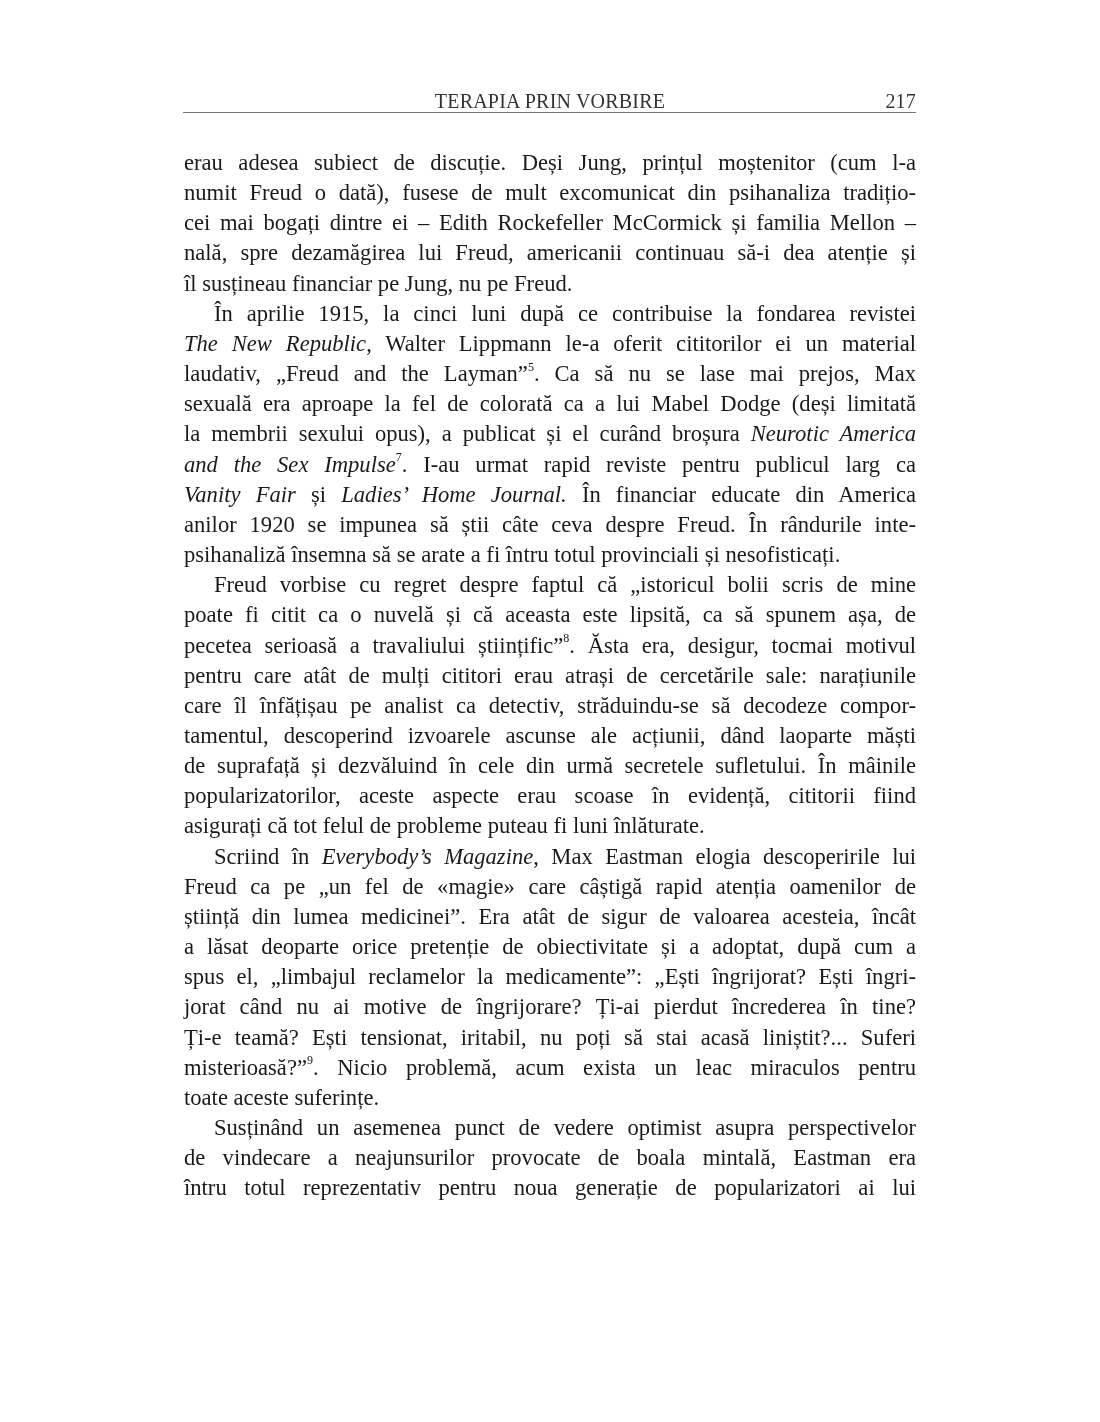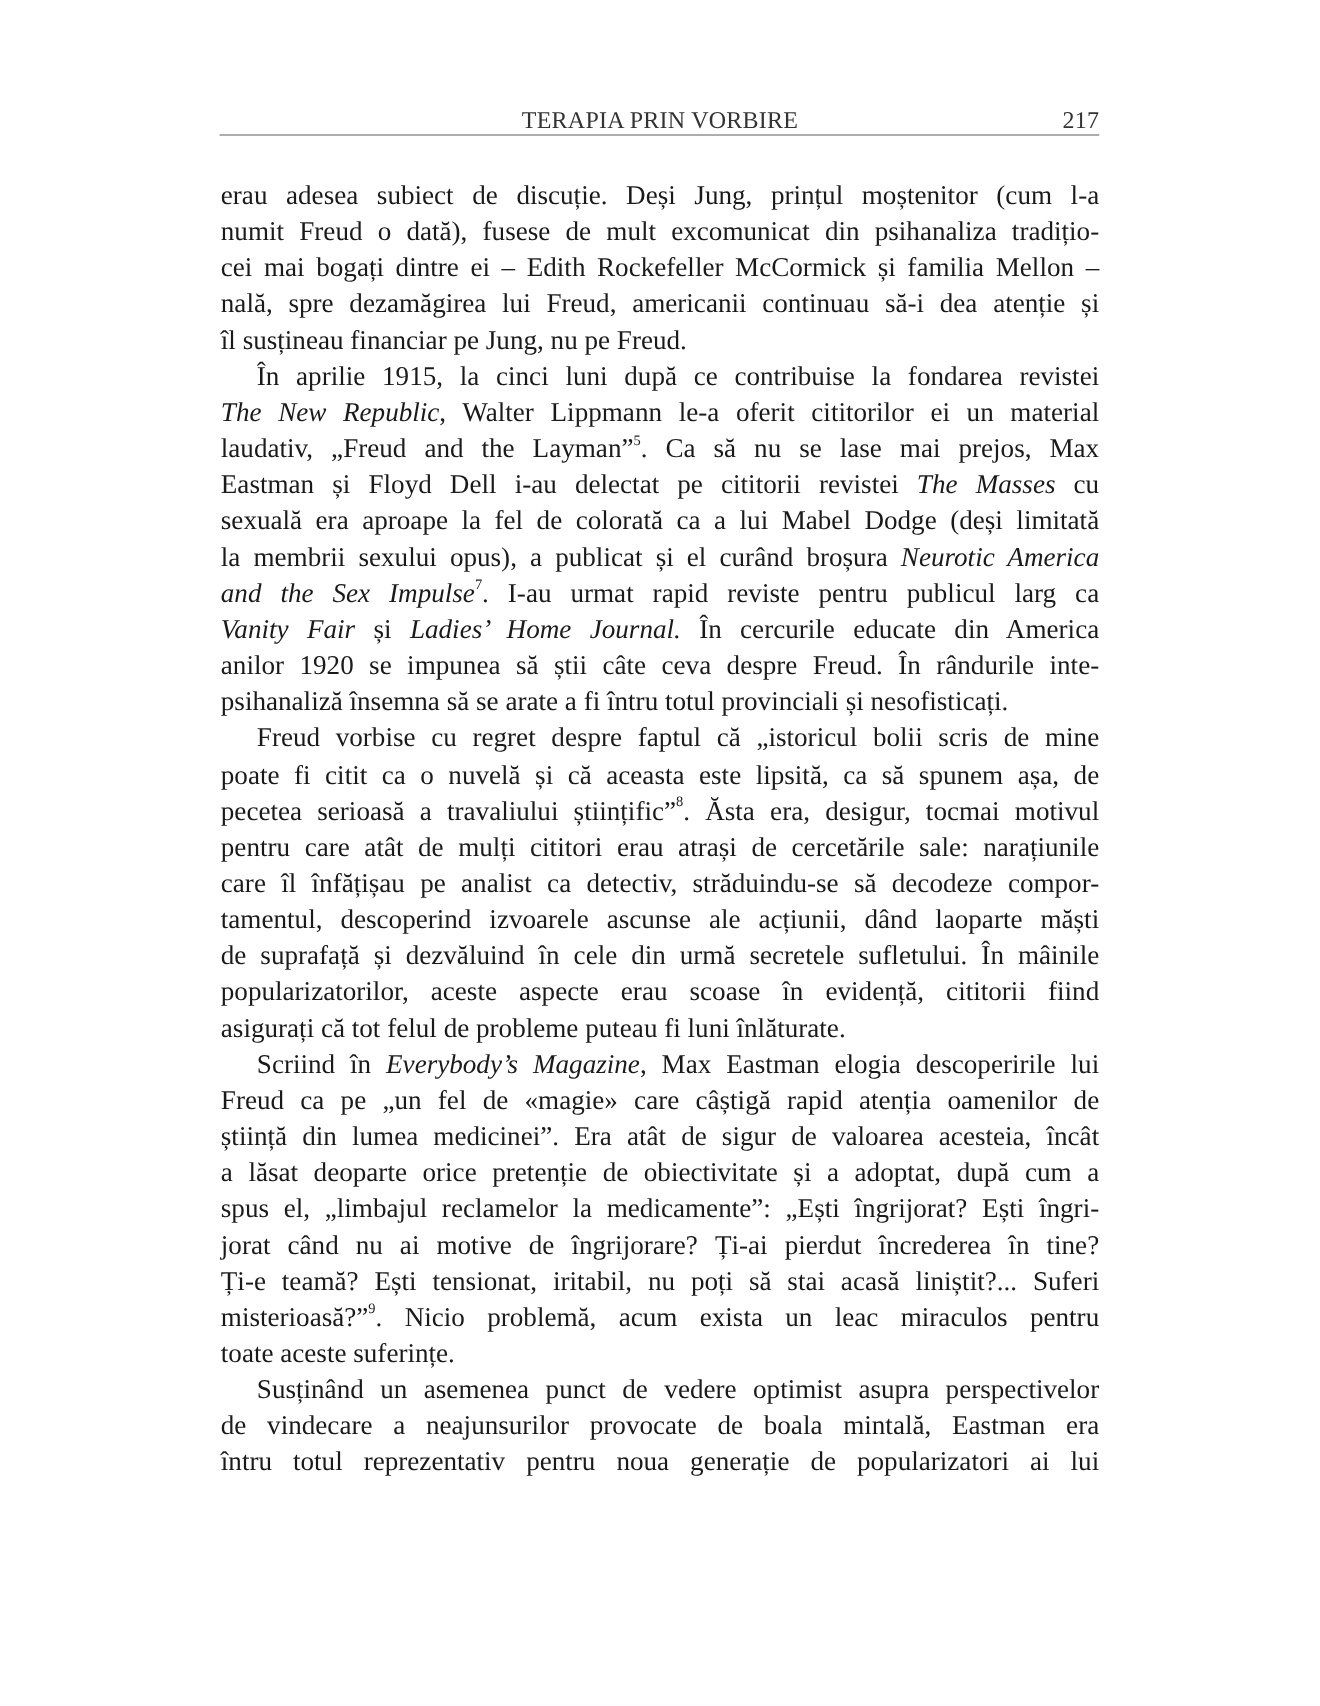--- a/index.html
+++ b/index.html
@@ -41,25 +41,24 @@
         <span class="line"><span>erau adesea subiect de discuție. Deși Jung, prințul moștenitor (cum l-a</span></span>
         <span class="line"><span>numit Freud o dată), fusese de mult excomunicat din psihanaliza tradițio-</span></span>
         <span class="line"><span>cei mai bogați dintre ei – Edith Rockefeller McCormick și familia Mellon –</span></span>
         <span class="line"><span>nală, spre dezamăgirea lui Freud, americanii continuau să-i dea atenție și</span></span>
         <span class="line last"><span>îl susțineau financiar pe Jung, nu pe Freud.</span></span>
       </div>
       <div>
         <span class="line indent"><span>În aprilie 1915, la cinci luni după ce contribuise la fondarea revistei</span></span>
         <span class="line"><i>The New Republic</i><span>, Walter Lippmann le-a oferit cititorilor ei un material</span></span>
         <span class="line"><span>laudativ, „Freud and the Layman”</span><sup>5</sup><span>. Ca să nu se lase mai prejos, Max</span></span>
-        <span class="line"><span>Eastman și Floyd Dell i-au delectat pe cititorii revistei </span><i>The Masses</i><span> cu</span></span>
         <span class="line"><span>sexuală era aproape la fel de colorată ca a lui Mabel Dodge (deși limitată</span></span>
         <span class="line"><span>la membrii sexului opus), a publicat și el curând broșura </span><i>Neurotic America</i></span>
         <span class="line"><i>and the Sex Impulse</i><sup>7</sup><span>. I-au urmat rapid reviste pentru publicul larg ca</span></span>
-        <span class="line"><i>Vanity Fair</i><span> și </span><i>Ladies’ Home Journal.</i><span> În cercurile educate din America</span></span>
+        <span class="line"><i>Vanity Fair</i><span> și </span><i>Ladies’ Home Journal.</i><span> În financiar educate din America</span></span>
         <span class="line"><span>anilor 1920 se impunea să știi câte ceva despre Freud. În rândurile inte-</span></span>
         <span class="line last"><span>psihanaliză însemna să se arate a fi întru totul provinciali și nesofisticați.</span></span>
       </div>
       <div>
         <span class="line indent"><span>Freud vorbise cu regret despre faptul că „istoricul bolii scris de mine</span></span>
         <span class="line"><span>poate fi citit ca o nuvelă și că aceasta este lipsită, ca să spunem așa, de</span></span>
         <span class="line"><span>pecetea serioasă a travaliului științific”</span><sup>8</sup><span>. Ăsta era, desigur, tocmai motivul</span></span>
         <span class="line"><span>pentru care atât de mulți cititori erau atrași de cercetările sale: narațiunile</span></span>
         <span class="line"><span>care îl înfățișau pe analist ca detectiv, străduindu-se să decodeze compor-</span></span>
         <span class="line"><span>tamentul, descoperind izvoarele ascunse ale acțiunii, dând laoparte măști</span></span>

